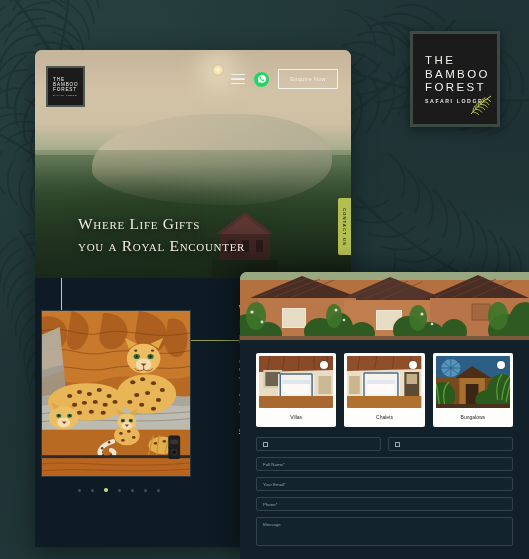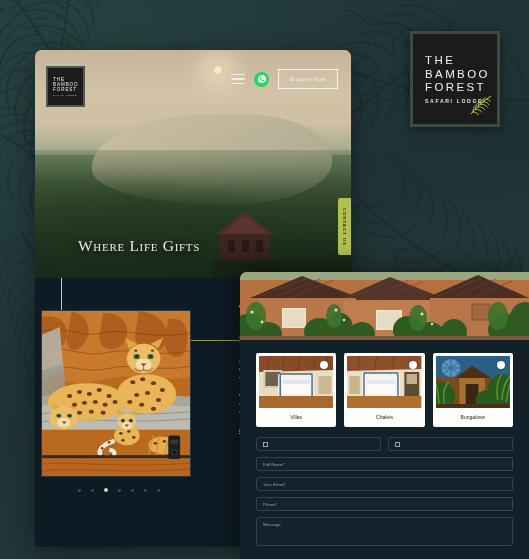--- a/index.html
+++ b/index.html
@@ -268,20 +268,21 @@
       </div>
       <div id="enquire-btn">Enquire Now</div>
     </div>
 
     <div id="contact-tab">
       <span>CONTACT US</span>
     </div>
 
     <div id="hero-title">
       <div>Where Life Gifts</div>
+      <div>you a Royal Encounter</div>
     </div>
   </div>
 
   <div id="lower">
     <div id="vline"></div>
     <div id="hline"></div>
 
     <div id="leopard-card">
       <svg id="leopard-svg" viewBox="0 0 150 167">
 

